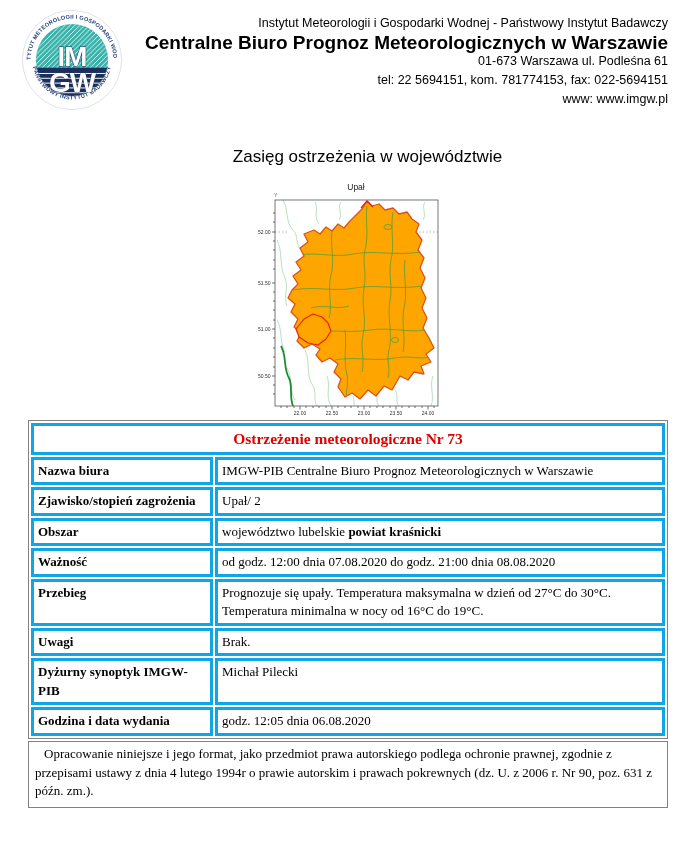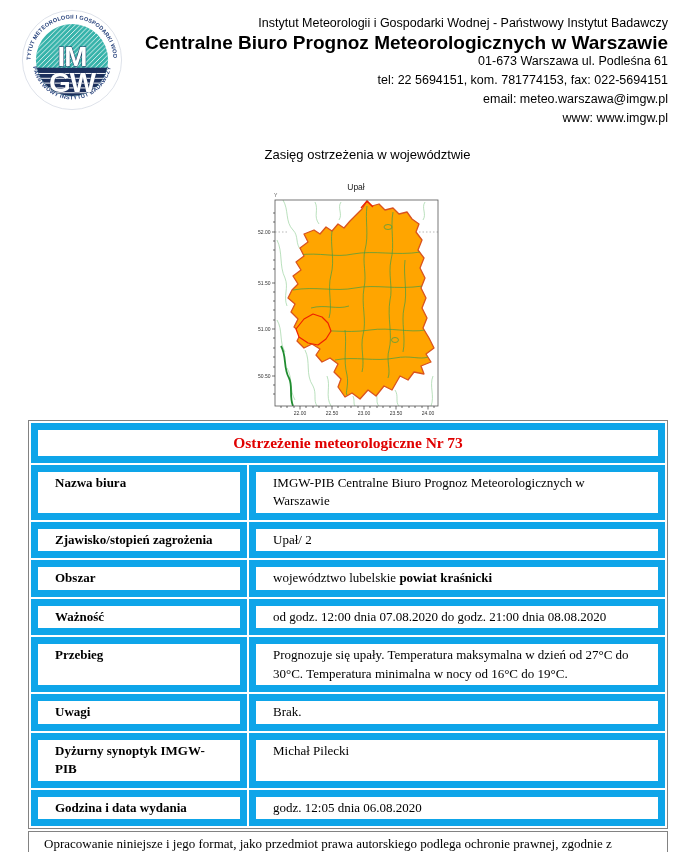--- a/index.html
+++ b/index.html
@@ -10,31 +10,31 @@
   
   .logo{position:absolute;left:20px;top:8px;width:104px;height:104px;}
   .header-text{
     position:absolute;top:14px;right:27px;text-align:right;
     font-size:12.5px;line-height:19px;color:#000000;white-space:nowrap;
   }
   .header-text .bold{font-weight:bold;font-size:19px;}
   
   .section-heading{
     position:absolute;top:147px;left:40px;width:655px;text-align:center;
-    font-size:13px;color:#000;
+    font-size:17px;color:#000;
   }
   .map-wrap{position:absolute;left:248px;top:178px;width:200px;height:244px;}
   
   .doc{position:absolute;left:28px;top:420px;width:640px;}
   table.warn{
     width:640px;border-collapse:separate;border-spacing:2px;
     border:1px solid #828282;font-family:"Liberation Serif",serif;
     font-size:13px;color:#000;
   }
-  table.warn td{border:7px solid #0ea5e9;padding:2px 17px;vertical-align:top;line-height:1.42;}
+  table.warn td{border:3px solid #0ea5e9;padding:2px 4px;vertical-align:top;line-height:1.42;}
   td.lbl{width:168px;font-weight:bold;padding-left:4px;padding-right:3px;}
   td.title-cell{
     text-align:center;font-weight:bold;font-size:15.5px;color:#e00000;
     padding:3px 4px;
   }
   .b{font-weight:bold;}
   
   .note{
     margin-top:2px;border:1px solid #828282;padding:3px 6px 6px 6px;
     font-family:"Liberation Serif",serif;font-size:13px;line-height:1.46;color:#000;
@@ -79,21 +79,20 @@
   </g>
   <text x="54" y="60" text-anchor="middle" font-size="29" font-weight="bold" fill="#ffffff" stroke="#1c2f5c" stroke-width="1.1" paint-order="stroke" letter-spacing="-1">IM</text>
   <text x="54" y="87" text-anchor="middle" font-size="29" font-weight="bold" fill="#ffffff" stroke="#1c2f5c" stroke-width="0.7" paint-order="stroke" letter-spacing="-1">GW</text>
 </svg>
 
 <div class="header-text">
   <div>Instytut Meteorologii i Gospodarki Wodnej - Państwowy Instytut Badawczy</div>
   <div class="bold">Centralne Biuro Prognoz Meteorologicznych w Warszawie</div>
   <div>01-673 Warszawa ul. Podleśna 61</div>
   <div>tel: 22 5694151, kom. 781774153, fax: 022-5694151</div>
-  <div>email: meteo.warszawa@imgw.pl</div>
   <div>www: www.imgw.pl</div>
 </div>
 
 <div class="section-heading">Zasięg ostrzeżenia w województwie</div>
 
 <svg class="map-wrap" viewBox="0 0 200 244">
   <text x="108" y="12" text-anchor="middle" font-size="8.5" fill="#222">Upał</text>
   <text x="26" y="19" font-size="5" fill="#555">Y</text>
 
   <g transform="translate(27,22)">

